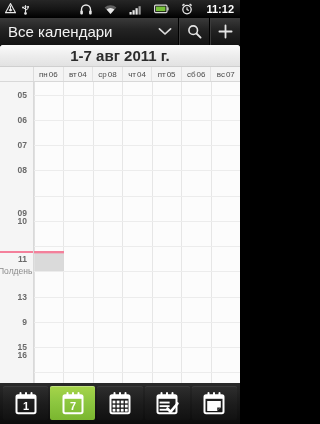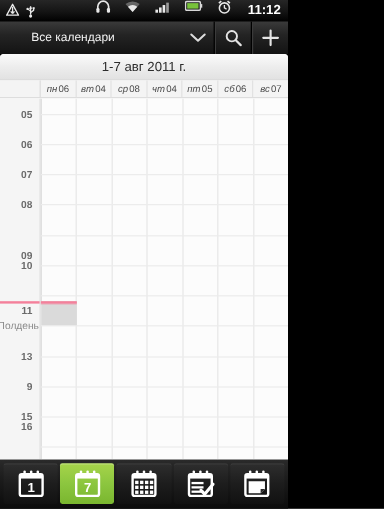--- a/index.html
+++ b/index.html
@@ -11,37 +11,37 @@
   }
   #app{position:relative;width:240px;height:424px;overflow:hidden;background:#1b1b1b;}
 
   
   .statusbar{
     position:absolute;left:0;top:0;width:240px;height:18px;
     background:linear-gradient(to bottom,#262626 0%,#141414 55%,#000 100%);
     display:flex;align-items:center;
   }
   .sb-left{display:flex;align-items:center;gap:5px;padding-left:5px;}
-  .sb-right{margin-left:auto;display:flex;gap:12px;padding-right:4px;}
+  .sb-right{margin-left:auto;display:flex;align-items:center;gap:12px;padding-right:4px;}
   .sb-ico{display:block;}
   .sb-time{
     color:#fff;font-size:11px;font-weight:bold;letter-spacing:0px;
     line-height:18px;padding-left:1px;padding-right:2px;
   }
 
   
   .titlebar{
     position:absolute;left:0;top:18px;width:240px;height:27px;
     background:linear-gradient(to bottom,#3a3a3a 0%,#242424 40%,#131313 100%);
     border-bottom:1px solid #000;
     display:flex;align-items:stretch;
   }
   .tb-title{
-    flex:1;display:flex;align-items:center;padding-left:26px;
-    color:#f2f2f2;font-size:10px;
+    flex:1;display:flex;align-items:center;padding-left:8px;
+    color:#f2f2f2;font-size:15px;
   }
   .tb-btn{
     width:30px;display:flex;align-items:center;justify-content:center;
     border-left:1px solid #000;box-shadow:inset 1px 0 0 #3b3b3b;
   }
   .tb-caret{
     width:26px;display:flex;align-items:center;justify-content:center;
   }
 
   
@@ -50,33 +50,33 @@
     background:#f3f3f3;overflow:hidden;
     border-radius:3px 3px 0 0;
   }
   .datebar{
     height:21px;
     background:linear-gradient(to bottom,#fbfbfb 0%,#ededed 50%,#e2e2e2 100%);
     border-bottom:1px solid #cfcfcf;
     display:flex;align-items:center;justify-content:center;
     border-radius:3px 3px 0 0;
   }
-  .datebar span{color:#2c2c2c;font-size:11px;}
+  .datebar span{color:#2c2c2c;font-size:15px;font-weight:bold;}
 
   .dayhdr{
     height:14px;display:flex;background:#f4f4f4;
     border-bottom:1px solid #d8d8d8;
   }
   .dayhdr .gutter{width:33px;flex:0 0 33px;border-right:1px solid #dcdcdc;}
   .dayhdr .dcell{
     flex:1 1 0;min-width:0;display:flex;align-items:center;justify-content:center;
     border-left:1px solid #e2e2e2;color:#4a4a4a;font-size:8px;
   }
   .dayhdr .dcell:first-of-type{border-left:none;}
-  .dayhdr .dcell .dow{margin-right:1px;font-style:italic;}
+  .dayhdr .dcell .dow{margin-right:1px;}
 
   .gridwrap{position:relative;height:303px;overflow:hidden;background:#fdfdfd;}
   .grid{position:relative;height:100%;display:flex;}
   .gutter-col{
     width:33px;flex:0 0 33px;position:relative;background:#f5f5f5;
     border-right:1px solid #d9d9d9;
   }
   .cols{flex:1 1 0;position:relative;display:flex;background:#fcfcfc;}
   .col{
     flex:1 1 0;min-width:0;position:relative;

